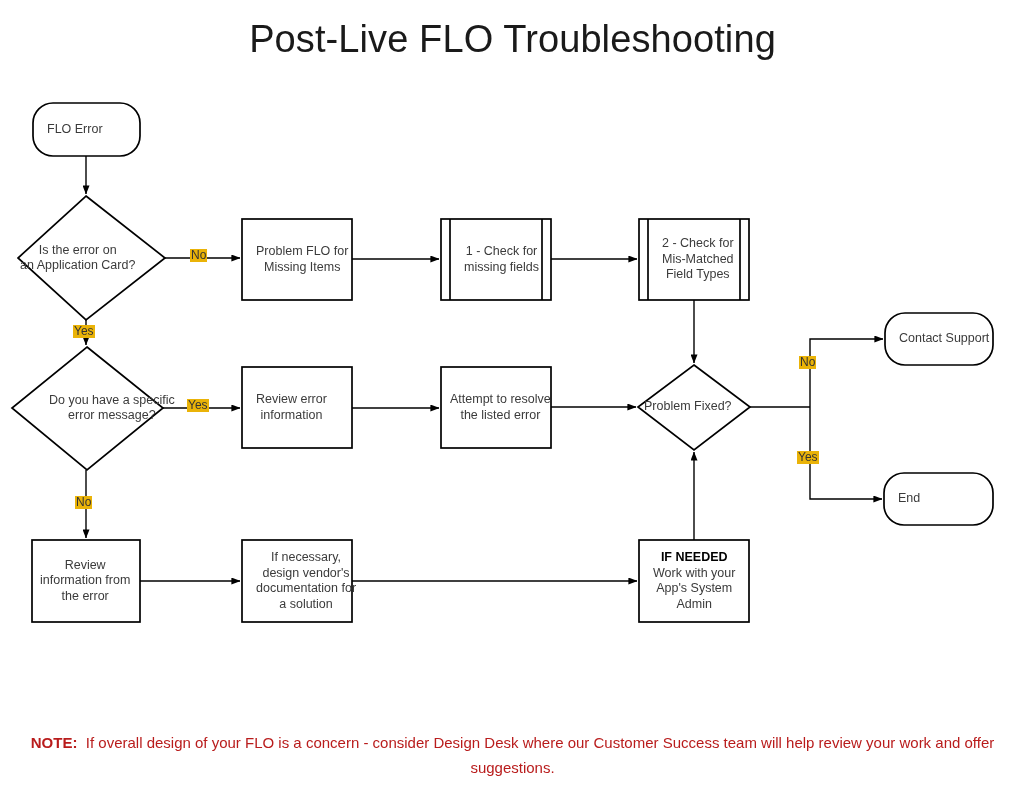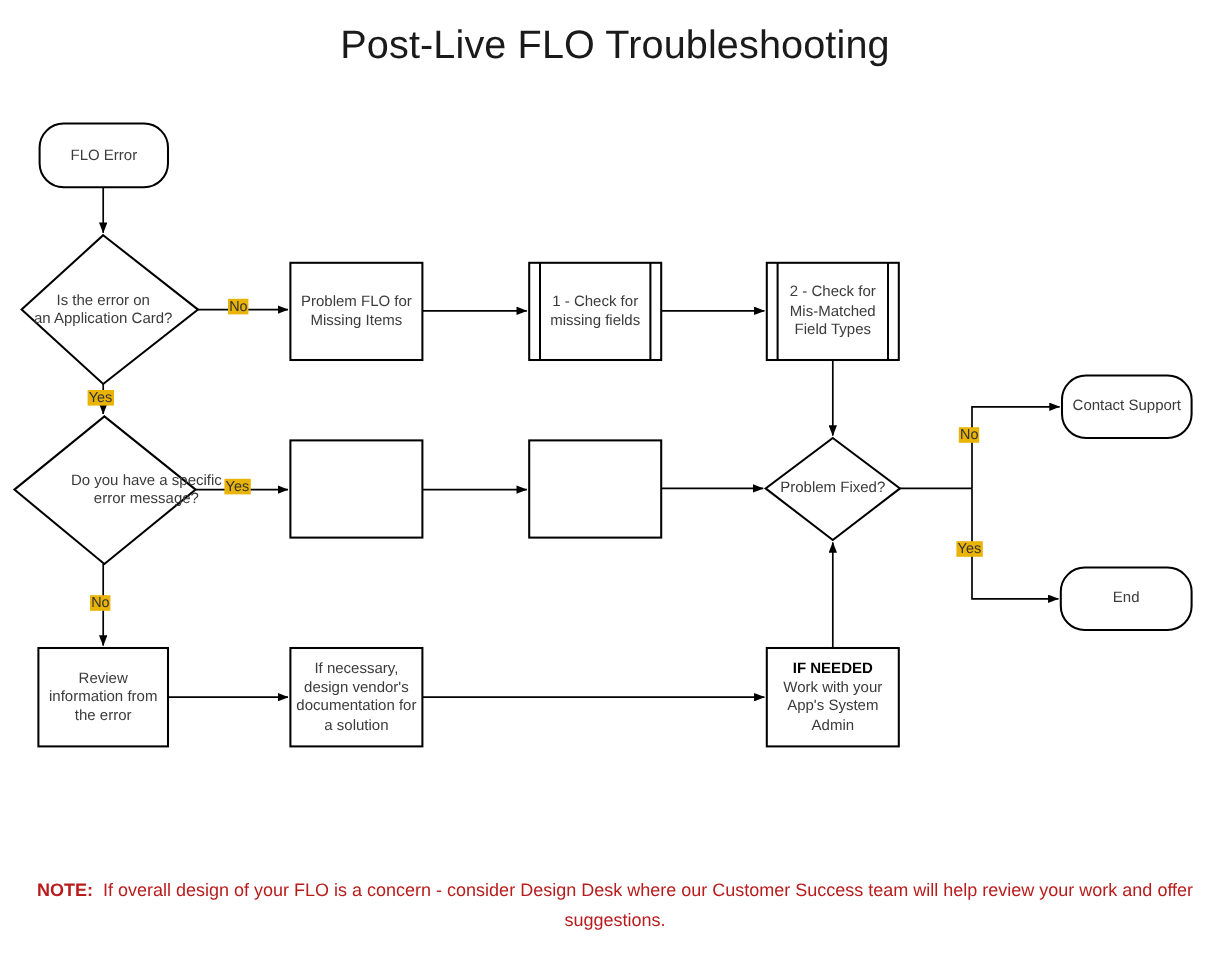--- a/index.html
+++ b/index.html
@@ -17,40 +17,41 @@
     height: 806px;
     background: #ffffff;
     overflow: hidden;
   }
   #diagram-title {
     position: absolute;
     left: 0;
     top: 18px;
     width: 1025px;
     text-align: center;
-    font-size: 33px;
+    font-size: 38px;
     font-weight: 400;
     color: #1a1a1a;
     letter-spacing: 0.1px;
   }
   #svg-canvas {
     position: absolute;
     left: 0;
     top: 0;
   }
   .node-label {
     position: absolute;
     display: flex;
     align-items: center;
-    justify-content: center;
+    justify-content: flex-start;
     text-align: center;
     font-size: 12.5px;
     line-height: 15.5px;
     color: #3b3b3b;
     pointer-events: none;
+    margin-left: 14px;
   }
   .node-label.terminal-text {
     font-size: 12.5px;
     color: #3b3b3b;
   }
   .node-label span.bold-line {
     font-weight: bold;
     color: #000000;
   }
   .edge-label {
@@ -188,21 +189,33 @@
     </div>
   </div>
 
   <div class="node-label" style="left:0px; top:388px; width:174px; height:40px;padding-left:35px;">
     <div>
       <span>Do you have a specific</span><br>
       <span>error message?</span>
     </div>
   </div>
 
-
+  <div class="node-label" style="left:242px; top:367px; width:110px; height:81px;">
+    <div>
+      <span>Review error</span><br>
+      <span>information</span>
+    </div>
+  </div>
+
+  <div class="node-label" style="left:436px; top:367px; width:120px; height:81px;">
+    <div>
+      <span>Attempt to resolve</span><br>
+      <span>the listed error</span>
+    </div>
+  </div>
 
   <div class="node-label" style="left:630px; top:388px; width:128px; height:38px;">
     <div><span>Problem Fixed?</span></div>
   </div>
 
   <div class="node-label terminal-text" style="left:885px; top:313px; width:108px; height:52px;">
     <div><span>Contact Support</span></div>
   </div>
 
   <div class="node-label terminal-text" style="left:884px; top:473px; width:109px; height:52px;">

